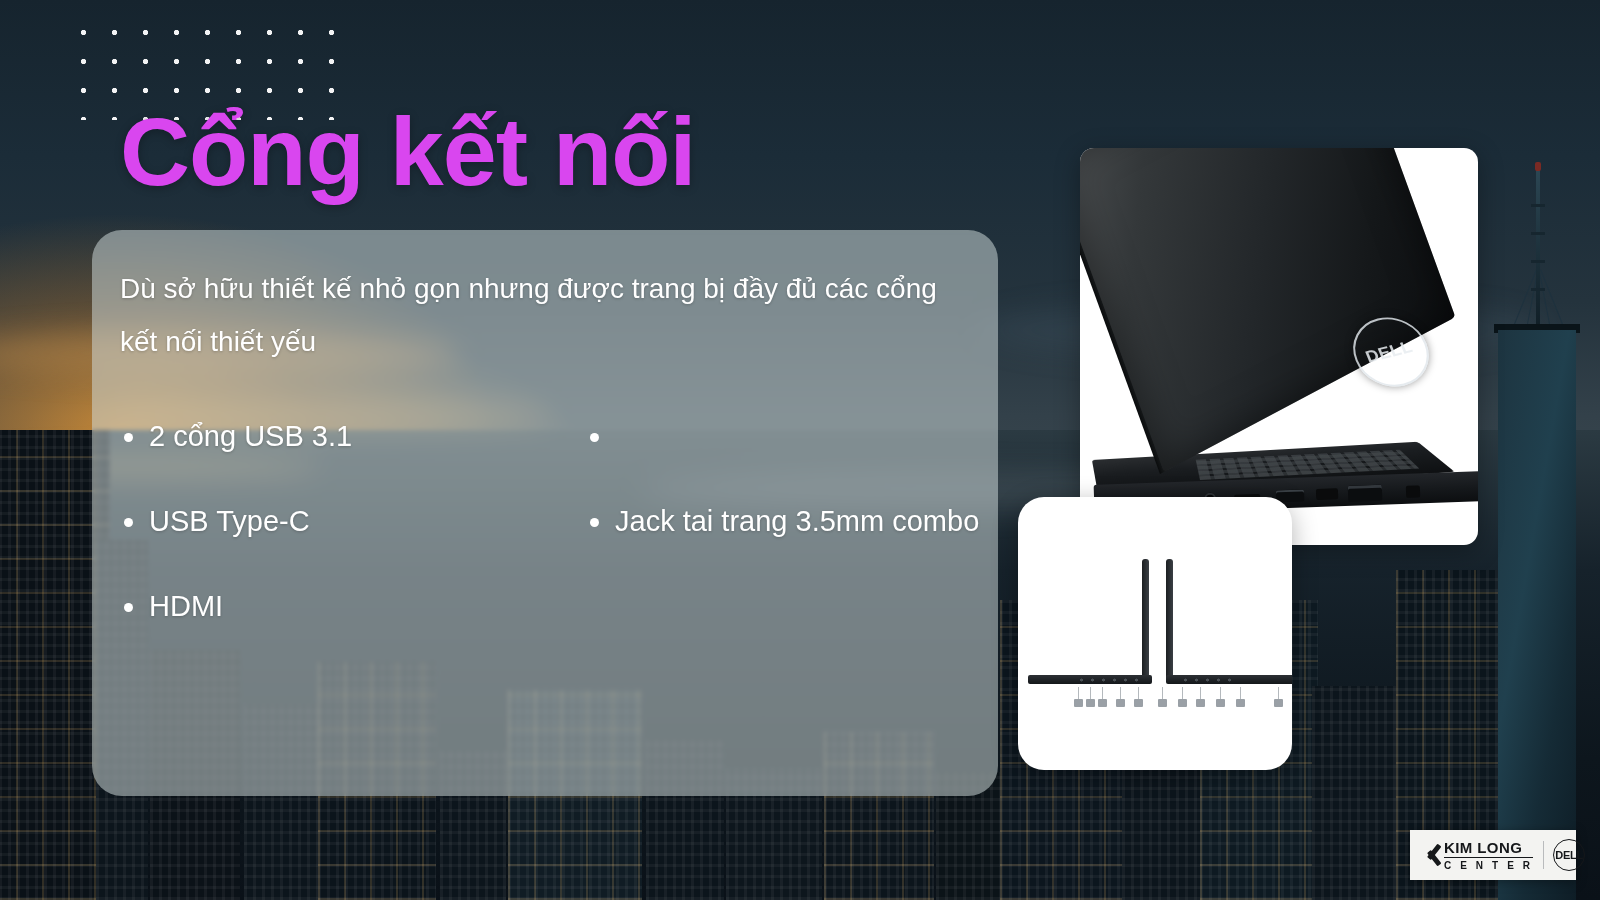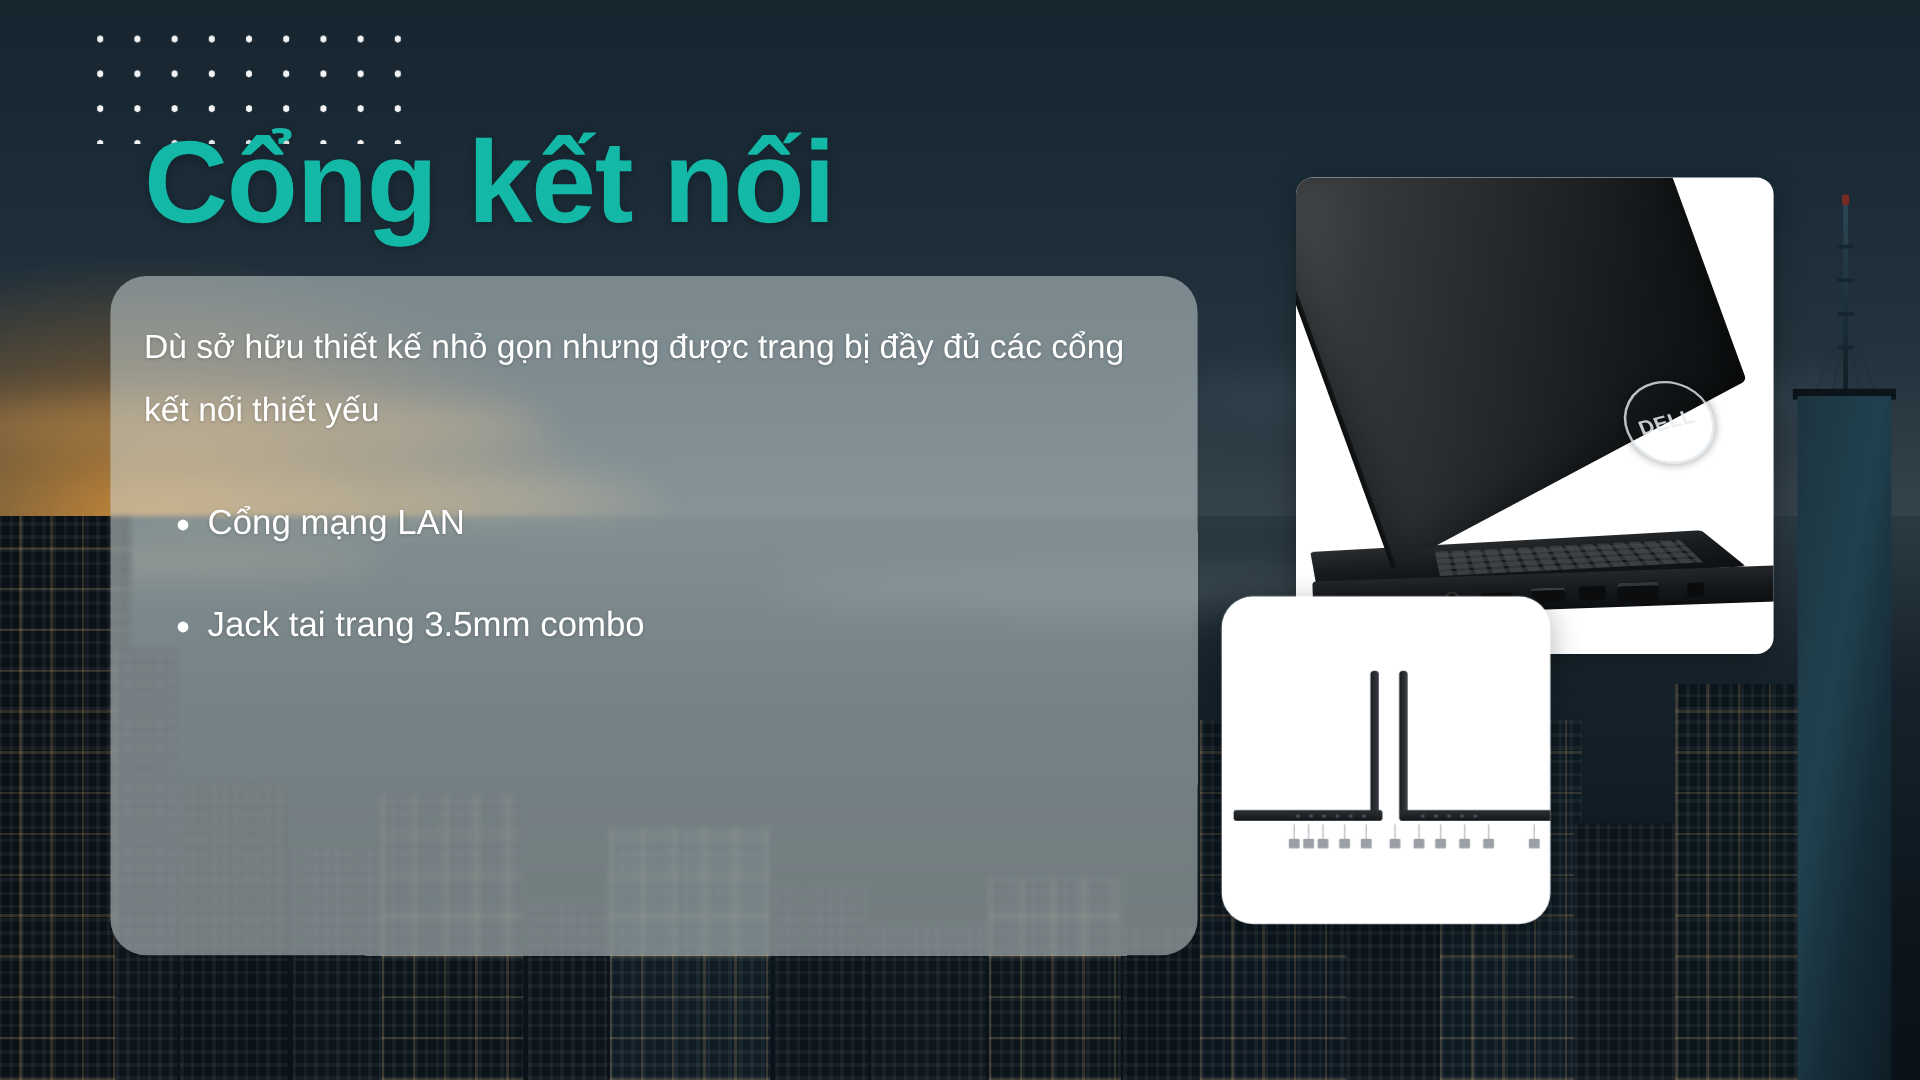--- a/index.html
+++ b/index.html
@@ -89,21 +89,21 @@
     background-image:radial-gradient(circle, #ffffff 2.6px, rgba(255,255,255,0) 2.9px);
     background-size:31px 29px;
     background-position:4px 6px;
     opacity:.95;
   }
 
   
   .title {
     position:absolute; left:120px; top:101px;
     font-size:97px; line-height:1.05;
-    font-weight:bold; color:#14b8a6;
+    font-weight:bold; color:#d946ef;
     letter-spacing:-1px;
     text-shadow:0 2px 10px rgba(0,0,0,.28);
     white-space:nowrap;
   }
 
   
   .card {
     position:absolute; left:92px; top:230px;
     width:906px; height:566px;
     background:rgba(209,220,221,.52);
@@ -361,25 +361,38 @@
   <div class="dotgrid"></div>
 
   <div class="title">Cổng kết nối</div>
 
   <div class="card">
 
     <div class="card-intro">Dù sở hữu thiết kế nhỏ gọn nhưng được trang bị đầy đủ các cổng kết nối thiết yếu</div>
 
     <div class="cols">
 
+      <div class="col left">
+        <div class="bullet">
+          <span class="dot"></span>
+          <span>2 cổng USB 3.1</span>
+        </div>
+        <div class="bullet">
+          <span class="dot"></span>
+          <span>USB Type-C</span>
+        </div>
+        <div class="bullet">
+          <span class="dot"></span>
+          <span>HDMI</span>
+        </div>
+      </div>
 
       <div class="col right">
         <div class="bullet">
           <span class="dot"></span>
-          <span>Cổng mạng LAN</span>
         </div>
         <div class="bullet">
           <span class="dot"></span>
           <span>Jack tai trang 3.5mm combo</span>
         </div>
       </div>
 
     </div>
   </div>
 
@@ -441,14 +454,25 @@
       <div class="callout" style="left:72px; top:140px;">
           <i></i>
         </div>
       <div class="callout" style="left:110px;top:140px;">
           <i></i>
         </div>
     </div>
 
   </div>
 
+  <div class="logobar">
+    <div class="chev"></div>
+    <div class="klc">
+      <div class="l1">KIM LONG</div>
+      <div class="l2">C E N T E R</div>
+    </div>
+    <div class="divider"></div>
+    <div class="dell-circle">
+      <span>DELL</span>
+    </div>
+  </div>
 
 </div>
 
 </body></html>

